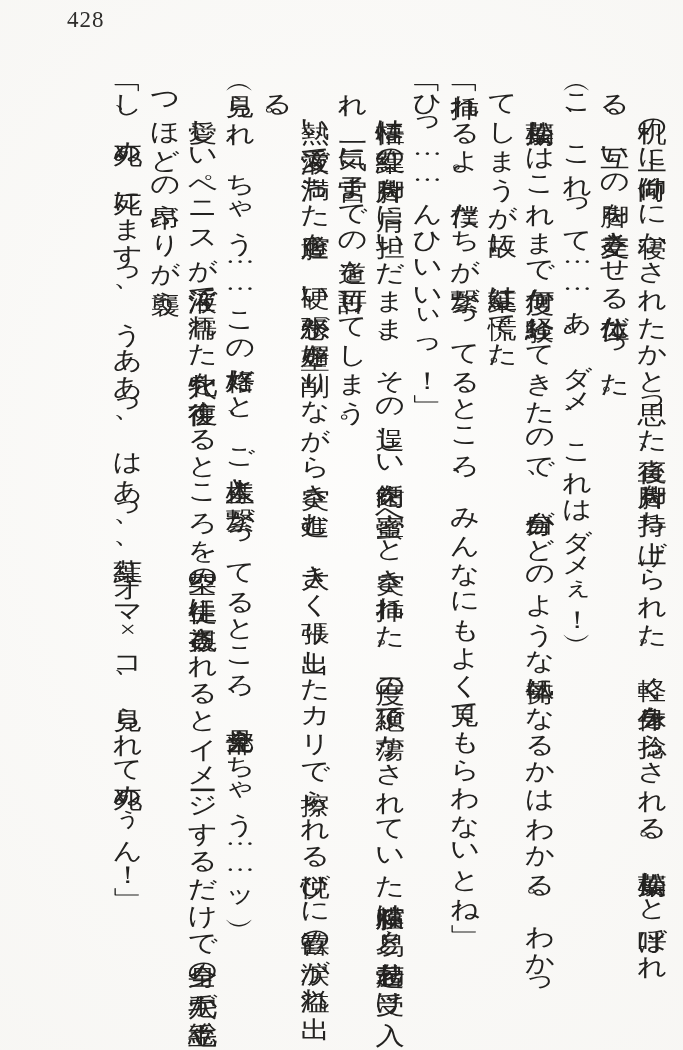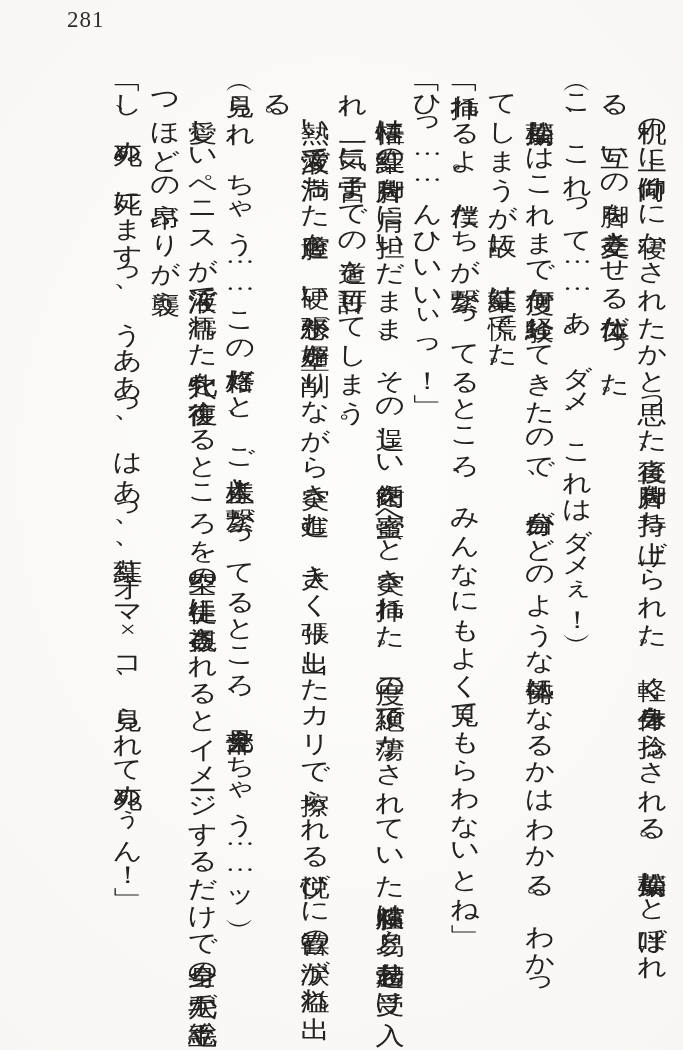--- a/index.html
+++ b/index.html
@@ -53,21 +53,21 @@
     text-indent: 24.5px;
   }
   .text-block p.tight {
     letter-spacing: -0.7px;
   }
 </style>
 </head>
 <body>
 
 <div class="page">
-  <div class="page-number">281</div>
+  <div class="page-number">428</div>
   <div class="text-block" id="text-block">
       <p class="indent">机の上に仰向けに寝かされたかと思った直後、片脚を持ち上げられた。軽く身体を捻らされる。松葉崩しと呼ばれる、互いの脚を交差させる体位だった。</p>
       <p class="">（こ、これって……あ、ダメ、これはダメぇ！）</p>
       <p class="indent">松葉崩しはこれまで何度か経験してきたので、自分がどのような体勢になるかはわかる。わかってしまうが故に、紅葉は慌てた。</p>
       <p class="">「挿れるよ。僕たちが繋がってるところ、みんなにもよく見てもらわないとね」</p>
       <p class="">「ひっ……んひいいぃっ！」</p>
       <p class="indent">桂悟は紅葉の片脚を肩に担いだまま、その逞しい肉銛を蜜壺へと突き挿れた。二度の絶頂で蕩かされていた膣粘膜は易々と若勃起を受け入れ、一気に子宮までの道を許可してしまう。</p>
       <p class="indent">熱い愛液で満ちた膣道を、硬い怒張が媚壁を削りながら突き進む。大きく張り出したカリで擦られる悦びに歓喜の涙が溢れ出る。</p>
       <p class="">（見られ、ちゃう……この格好だと、ご主人様と繋がってるところ、全部見えちゃう……ッ）</p>
       <p class="indent">愛しいペニスが淫液で濡れた牝穴を往復するところを架空の生徒に視姦されるとイメージするだけで全身の毛穴が総毛立つほどの昂ぶりが襲う。</p>

